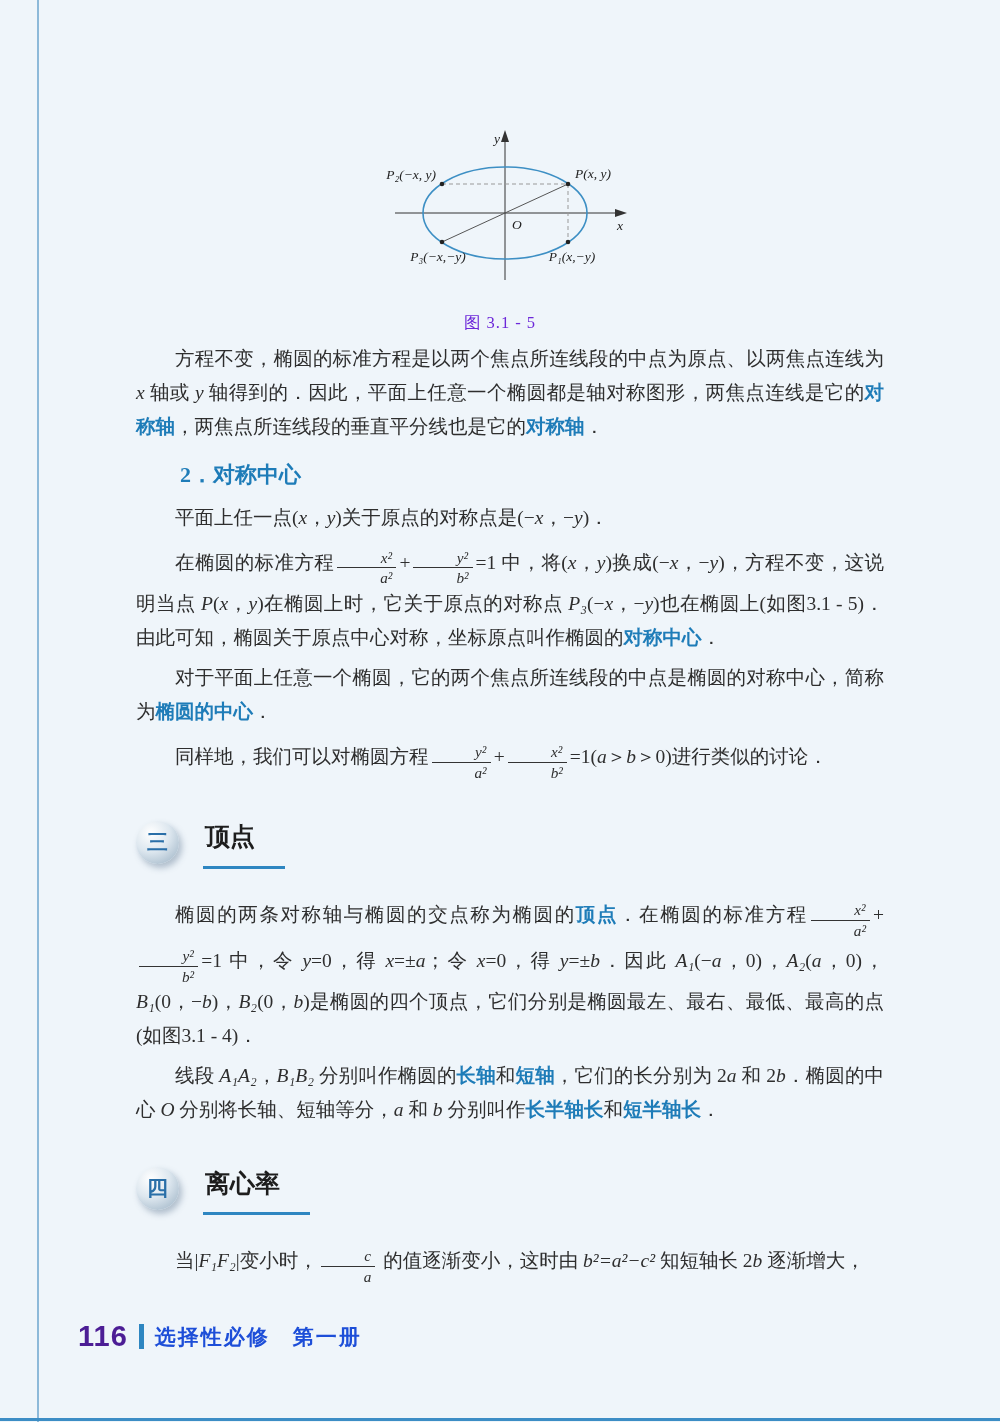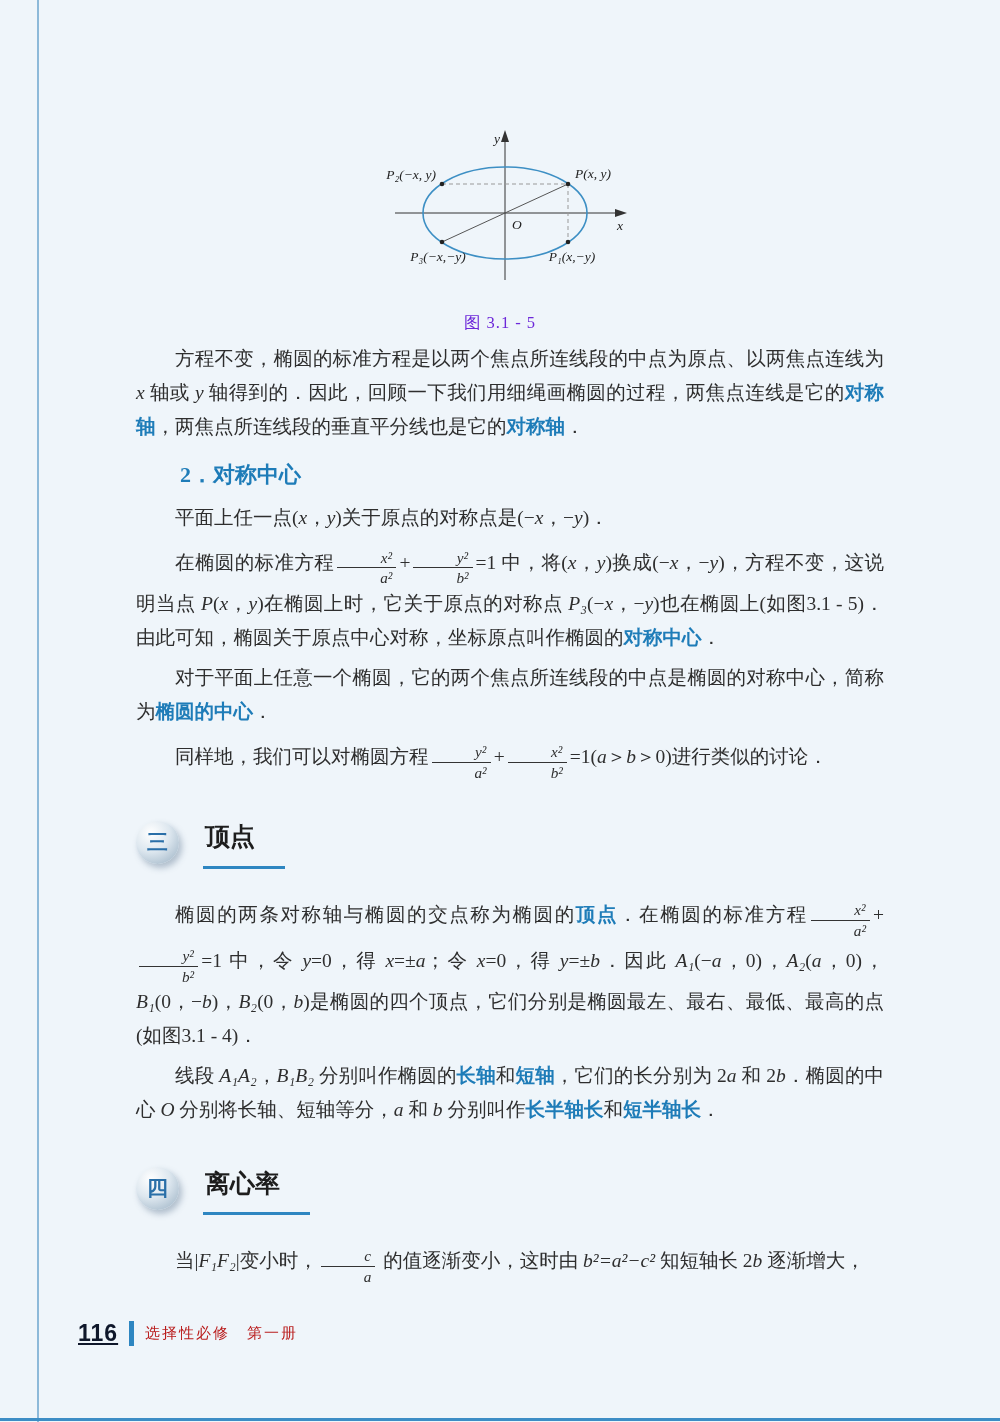--- a/index.html
+++ b/index.html
@@ -42,23 +42,23 @@
     font-family:"Liberation Sans","DejaVu Sans",sans-serif;
   }
   .sec-title {
     font-size:25px; font-weight:700; color:#1d1d1d;
     font-family:"Liberation Sans","DejaVu Sans",sans-serif;
     border-bottom:3px solid #2e86c1; padding:0 30px 7px 2px;
   }
 
   .footer { position:absolute; left:78px; top:1320px; display:flex; align-items:center; gap:11px;
             font-family:"Liberation Sans","DejaVu Sans",sans-serif; }
-  .pagenum { font-size:23px; font-weight:700; color:#0f172a; letter-spacing:1px;text-decoration:underline; }
+  .pagenum { font-size:29px; font-weight:700; color:#4c1d95; letter-spacing:1px; }
   .footer-bar { width:5px; height:25px; background:#2e86c1; }
-  .footer-text { font-size:15px; color:#b91c1c; letter-spacing:2px; }
+  .footer-text { font-size:21px; color:#1d4ed8; letter-spacing:2px;font-weight:bold; }
 </style>
 </head>
 <body>
 
 <div class="page">
 
   <div class="left-rule"></div>
   <div class="bottom-rule"></div>
 
   <figure class="fig">
@@ -87,21 +87,21 @@
       <text class="fig-label" x="252" y="133" text-anchor="middle">P₁(x,−y)</text>
       <text class="fig-label" x="192" y="101" text-anchor="start">O</text>
       <text class="fig-label" x="297" y="102" text-anchor="start">x</text>
       <text class="fig-label" x="180" y="15" text-anchor="end">y</text>
     </svg>
     <figcaption class="fig-caption">图 3.1 - 5</figcaption>
   </figure>
 
   <main class="content">
 
-    <p class="para"><span>方程不变，椭圆的标准方程是以两个焦点所连线段的中点为原点、以两焦点连线为 </span><span class="m">x</span><span> 轴或 </span><span class="m">y</span><span> 轴得到的．因此，回顾一下我们用细绳画椭圆的过程，两焦点连线是它的</span><span class="bl">对称轴</span><span>，两焦点所连线段的垂直平分线也是它的</span><span class="bl">对称轴</span><span>．</span></p>
+    <p class="para"><span>方程不变，椭圆的标准方程是以两个焦点所连线段的中点为原点、以两焦点连线为 </span><span class="m">x</span><span> 轴或 </span><span class="m">y</span><span> 轴得到的．因此，平面上任意一个椭圆都是轴对称图形，两焦点连线是它的</span><span class="bl">对称轴</span><span>，两焦点所连线段的垂直平分线也是它的</span><span class="bl">对称轴</span><span>．</span></p>
 
     <h3 class="subhead">2．对称中心</h3>
 
     <p class="para"><span>平面上任一点(</span><span class="m">x</span><span>，</span><span class="m">y</span><span>)关于原点的对称点是(−</span><span class="m">x</span><span>，−</span><span class="m">y</span><span>)．</span></p>
     <p class="para"><span>在椭圆的标准方程</span><span class="frac"><span class="num">x²</span><span class="den">a²</span></span><span>+</span><span class="frac"><span class="num">y²</span><span class="den">b²</span></span><span>=1 中，将(</span><span class="m">x</span><span>，</span><span class="m">y</span><span>)换成(−</span><span class="m">x</span><span>，−</span><span class="m">y</span><span>)，方程不变，这说明当点 </span><span class="m">P</span><span>(</span><span class="m">x</span><span>，</span><span class="m">y</span><span>)在椭圆上时，它关于原点的对称点 </span><span class="m">P₃</span><span>(−</span><span class="m">x</span><span>，−</span><span class="m">y</span><span>)也在椭圆上(如图3.1 - 5)．由此可知，椭圆关于原点中心对称，坐标原点叫作椭圆的</span><span class="bl">对称中心</span><span>．</span></p>
     <p class="para"><span>对于平面上任意一个椭圆，它的两个焦点所连线段的中点是椭圆的对称中心，简称为</span><span class="bl">椭圆的中心</span><span>．</span></p>
     <p class="para"><span>同样地，我们可以对椭圆方程</span><span class="frac"><span class="num">y²</span><span class="den">a²</span></span><span>+</span><span class="frac"><span class="num">x²</span><span class="den">b²</span></span><span>=1(</span><span class="m">a</span><span>＞</span><span class="m">b</span><span>＞0)进行类似的讨论．</span></p>
 
     <div class="section-head">
       <span class="badge">三</span>

